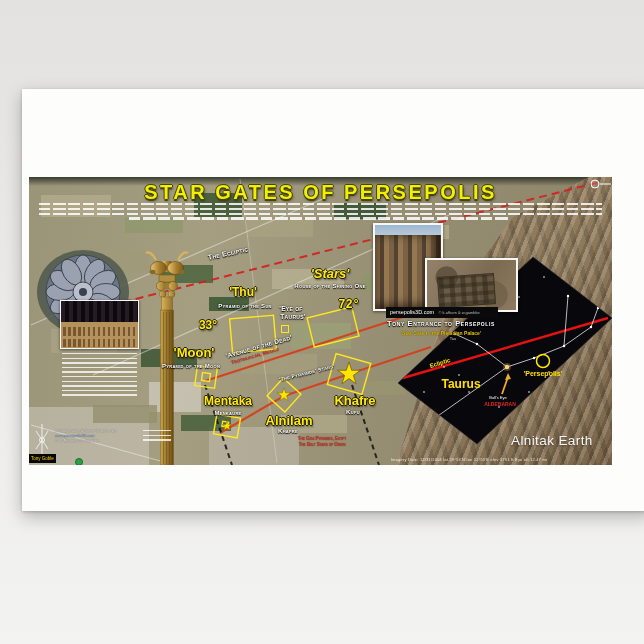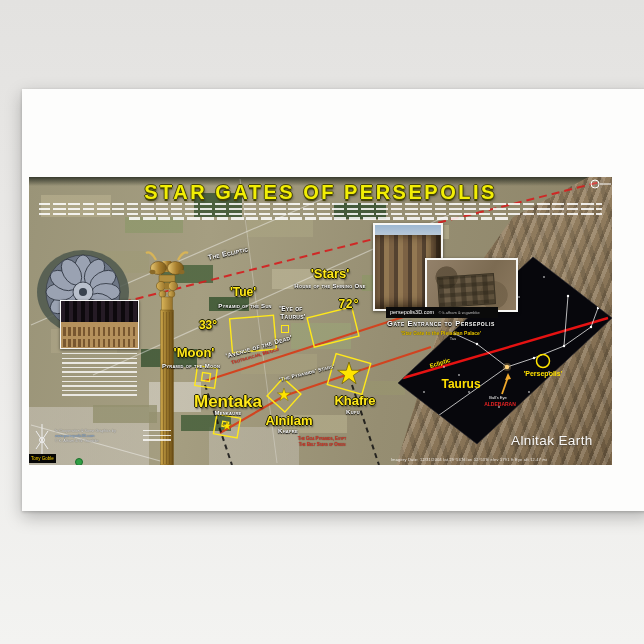--- a/index.html
+++ b/index.html
@@ -302,44 +302,44 @@
         <span>persepolis3D.com</span>
         <span class="cr">© k.afham &amp; w.gambke</span>
       </div>
 
       <div class="lbl rot wsc" style="--r:-12deg;left:199px;top:76px;font-size:7px;">The Ecliptic</div>
 
       <div class="lbl yl" style="left:179px;top:148px;font-size:12px;">33°</div>
       <div class="lbl yl" style="left:165px;top:175px;font-size:13px;">'Moon'</div>
       <div class="lbl wsc" style="left:162px;top:189px;font-size:6px;">Pyramid of the Moon</div>
 
-      <div class="lbl yl" style="left:214px;top:115px;font-size:12px;">'Tue'</div>
+      <div class="lbl yl" style="left:214px;top:115px;font-size:12px;">'Thu'</div>
       <div class="lbl wsc" style="left:216px;top:129px;font-size:6px;">Pyramid of the Sun</div>
 
       <div class="lbl wsc" style="left:262px;top:132px;font-size:6.5px;">'Eye of</div>
       <div class="lbl wsc" style="left:264px;top:140px;font-size:6.5px;">Taurus'</div>
 
-      <div class="lbl yl" style="left:301px;top:96px;font-size:13px;">'Stars'</div>
+      <div class="lbl yl" style="left:301px;top:96px;font-size:13px;font-style:italic;">'Stars'</div>
       <div class="lbl wsc" style="left:301px;top:109px;font-size:6px;">House of the Shining One</div>
       <div class="lbl yl" style="left:320px;top:128px;font-size:12px;font-family:Liberation Mono, monospace;">72°</div>
 
       <div class="lbl rot wsc" style="--r:-16deg;left:230px;top:170px;font-size:6.5px;">'Avenue of the Dead'</div>
       <div class="lbl rot rd" style="--r:-16deg;left:226px;top:179px;font-size:5px;font-variant:small-caps;">Teotihuacan, Mexico</div>
       <div class="lbl rot wsc" style="--r:-14deg;left:278px;top:196px;font-size:5px;">'The Pyramids' Stars'</div>
 
-      <div class="lbl yl" style="left:199px;top:224px;font-size:17px;text-align:center;">Mentaka</div>
+      <div class="lbl yl" style="left:199px;top:224px;font-size:12px;text-align:center;">Mentaka</div>
       <div class="lbl wsc" style="left:199px;top:236px;font-size:6px;">Menkaure</div>
       <div class="lbl yl" style="left:260px;top:243px;font-size:13px;">Alnilam</div>
       <div class="lbl wsc" style="left:259px;top:254px;font-size:6px;">Khafre</div>
       <div class="lbl yl" style="left:326px;top:223px;font-size:13px;">Khafre</div>
       <div class="lbl wsc" style="left:324px;top:235px;font-size:6px;">Kufu</div>
       <div class="lbl rd" style="left:293px;top:262px;font-size:4.5px;font-variant:small-caps;">The Giza Pyramids, Egypt</div>
       <div class="lbl rd" style="left:293px;top:268px;font-size:4.5px;font-variant:small-caps;">The Belt Stars of Orion</div>
 
-      <div class="lbl wsc" style="left:412px;top:147px;font-size:7.5px;letter-spacing:.6px;">Gate Entrance to Persepolis</div>
+      <div class="lbl wsc" style="left:412px;top:147px;font-size:7.5px;letter-spacing:.6px;">Tony Entrance to Persepolis</div>
       <div class="lbl" style="left:412px;top:156px;font-size:5px;color:#e8c400;font-weight:bold;text-shadow:0 0 1px #000;">'Star Gate to the Pleiadian Palace'</div>
 
       <div class="lbl rot" style="--r:-17deg;left:411px;top:186px;font-size:6px;color:#ffe000;font-weight:bold;">Ecliptic</div>
       <div class="lbl" style="left:432px;top:207px;font-size:12px;color:#ffe000;font-weight:bold;">Taurus</div>
       <div class="lbl" style="left:514px;top:196px;font-size:7px;color:#ffe000;font-weight:bold;">'Persepolis'</div>
       <div class="lbl" style="left:469px;top:221px;font-size:4px;color:#fff;">Bull's Eye</div>
       <div class="lbl" style="left:471px;top:227px;font-size:5px;color:#e52222;font-weight:bold;">ALDEBARAN</div>
       <div class="lbl" style="left:424px;top:162px;font-size:4px;color:#ccc;">Tau</div>
 
       <div class="credits">

